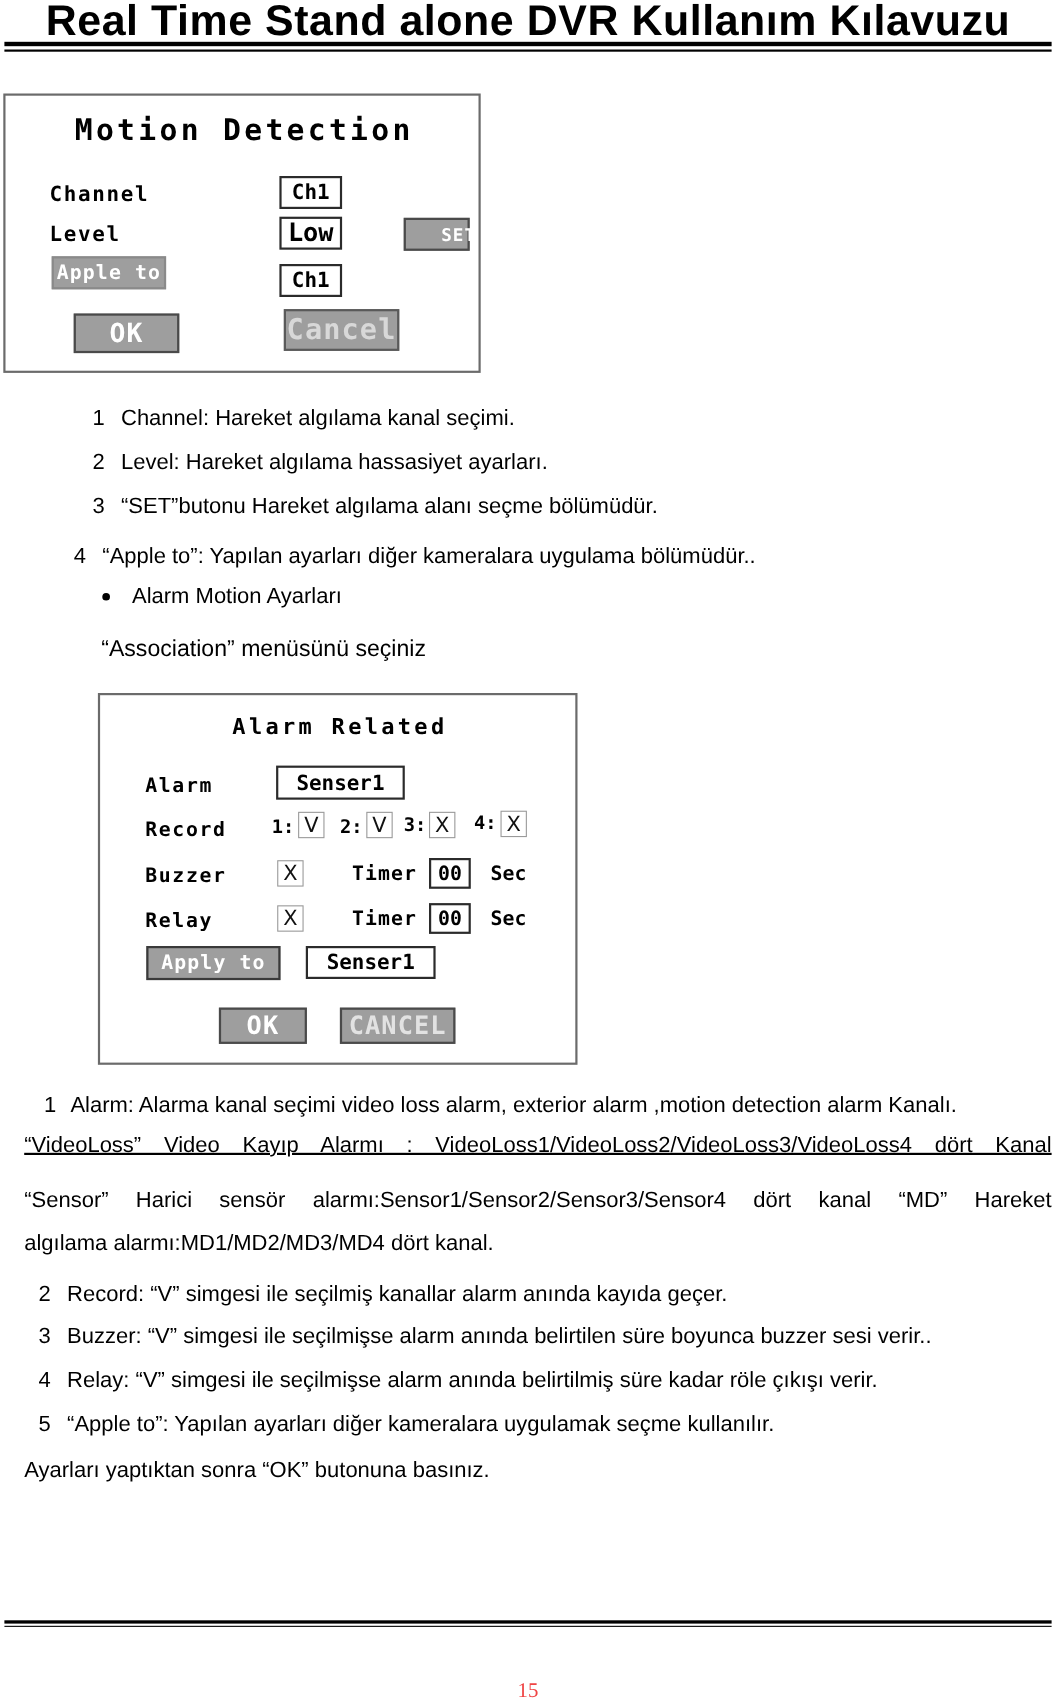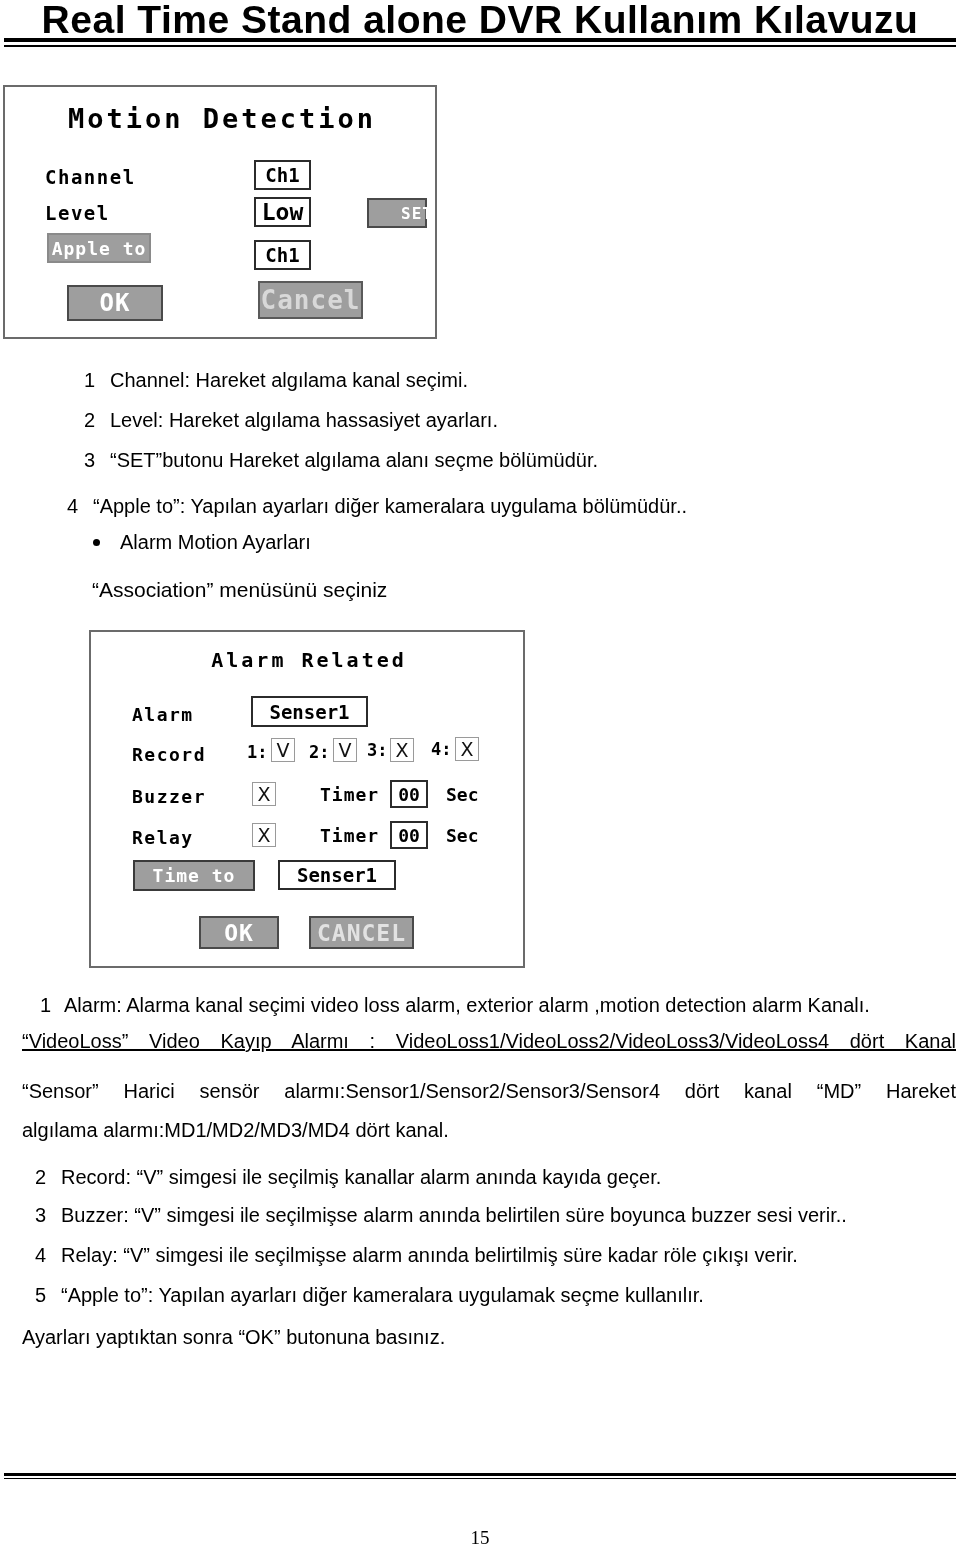--- a/index.html
+++ b/index.html
@@ -148,21 +148,21 @@
     width: 952px; height: 1px;
     background: #000;
   }
   #page-number {
     position: absolute;
     left: 0; top: 1527px;
     width: 960px;
     text-align: center;
     font-family: "Liberation Serif", serif;
     font-size: 19px;
-    color: #000000;
+    color: #ef4444;
   }
 </style>
 </head>
 <body>
 
 <div id="doc-header">
   <div id="doc-title">Real Time Stand alone DVR Kullanım Kılavuzu</div>
 </div>
 <div id="header-rule-thick"></div>
 <div id="header-rule-thin"></div>
@@ -233,21 +233,21 @@
   <div class="dvr-static" style="left:229px; top:152px; font-size:18px; letter-spacing:1px;">Timer</div>
   <div class="dvr-field" style="left:299px; top:148px; width:38px; height:28px; font-size:18px;">00</div>
   <div class="dvr-static" style="left:355px; top:152px; font-size:18px;">Sec</div>
 
   <div class="dvr-label" style="left:41px; top:195px; font-size:18px; letter-spacing:1.5px;">Relay</div>
   <div class="dvr-check" style="left:161px; top:191px; width:24px; height:24px; font-size:19px;">X</div>
   <div class="dvr-static" style="left:229px; top:193px; font-size:18px; letter-spacing:1px;">Timer</div>
   <div class="dvr-field" style="left:299px; top:189px; width:38px; height:28px; font-size:18px;">00</div>
   <div class="dvr-static" style="left:355px; top:193px; font-size:18px;">Sec</div>
 
-  <div class="dvr-btn" style="left:42px; top:228px; width:122px; height:31px; border-color:#3a3a3a; font-size:18px;">Time to</div>
+  <div class="dvr-btn" style="left:42px; top:228px; width:122px; height:31px; border-color:#3a3a3a; font-size:18px;">Apply to</div>
   <div class="dvr-field" style="left:187px; top:228px; width:118px; height:30px; font-size:19px;">Senser1</div>
 
   <div class="dvr-btn" style="left:108px; top:284px; width:80px; height:33px; font-size:23px;">OK</div>
   <div class="dvr-btn" style="left:218px; top:284px; width:105px; height:33px; font-size:23px; border-color:#4a4a4a; color:#e2e2e2;">CANCEL</div>
 </div>
 
 <div class="prose-line" style="left:40px; top:993px;">1</div>
 <div class="prose-line" style="left:64px; top:993px;">Alarm: Alarma kanal seçimi  video loss alarm, exterior alarm ,motion detection alarm Kanalı.</div>
 
 <div class="prose-just" style="left:22px; top:1029px; width:934px;text-decoration:underline;">“VideoLoss” Video Kayıp Alarmı : VideoLoss1/VideoLoss2/VideoLoss3/VideoLoss4 dört Kanal</div>

